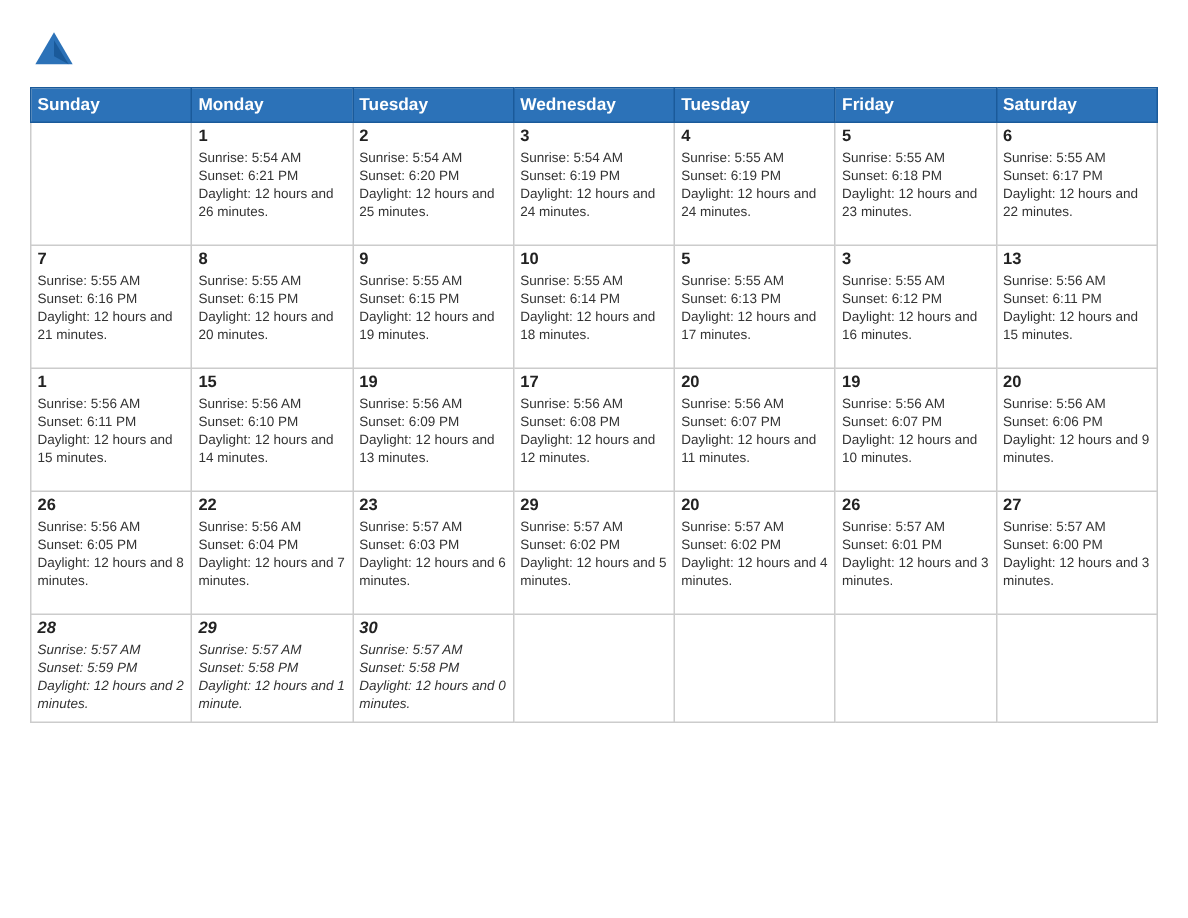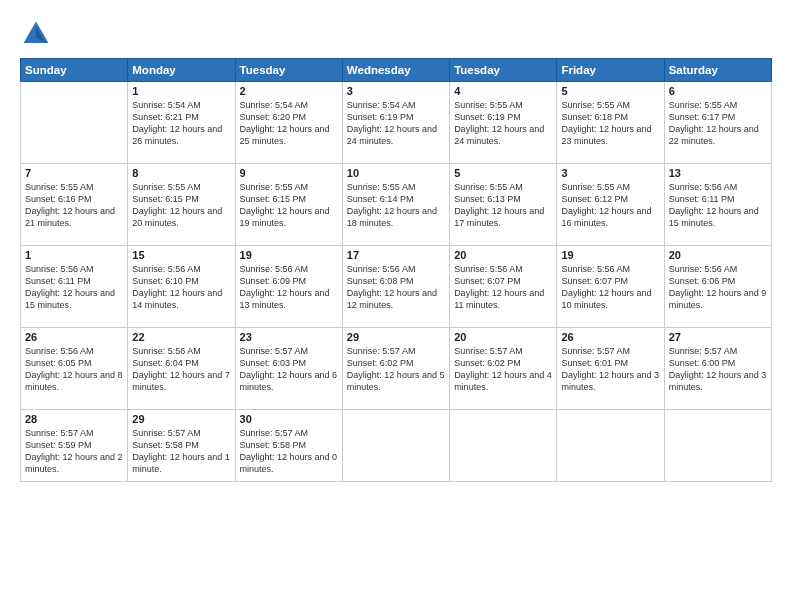--- a/index.html
+++ b/index.html
@@ -71,20 +71,21 @@
       border: 1px solid #ccc;
       vertical-align: top;
       padding: 3px 4px 3px 4px;
       font-size: 9.2px;
       color: #333;
       height: 82px;
       background: #fff;
     }
     .calendar tr:last-child td {
       height: 72px;
+      font-style: italic;
     }
     .day-num {
       font-size: 11px;
       font-weight: bold;
       color: #222;
       display: block;
       margin-bottom: 2px;
     }
     .day-info {
       font-size: 9px;

